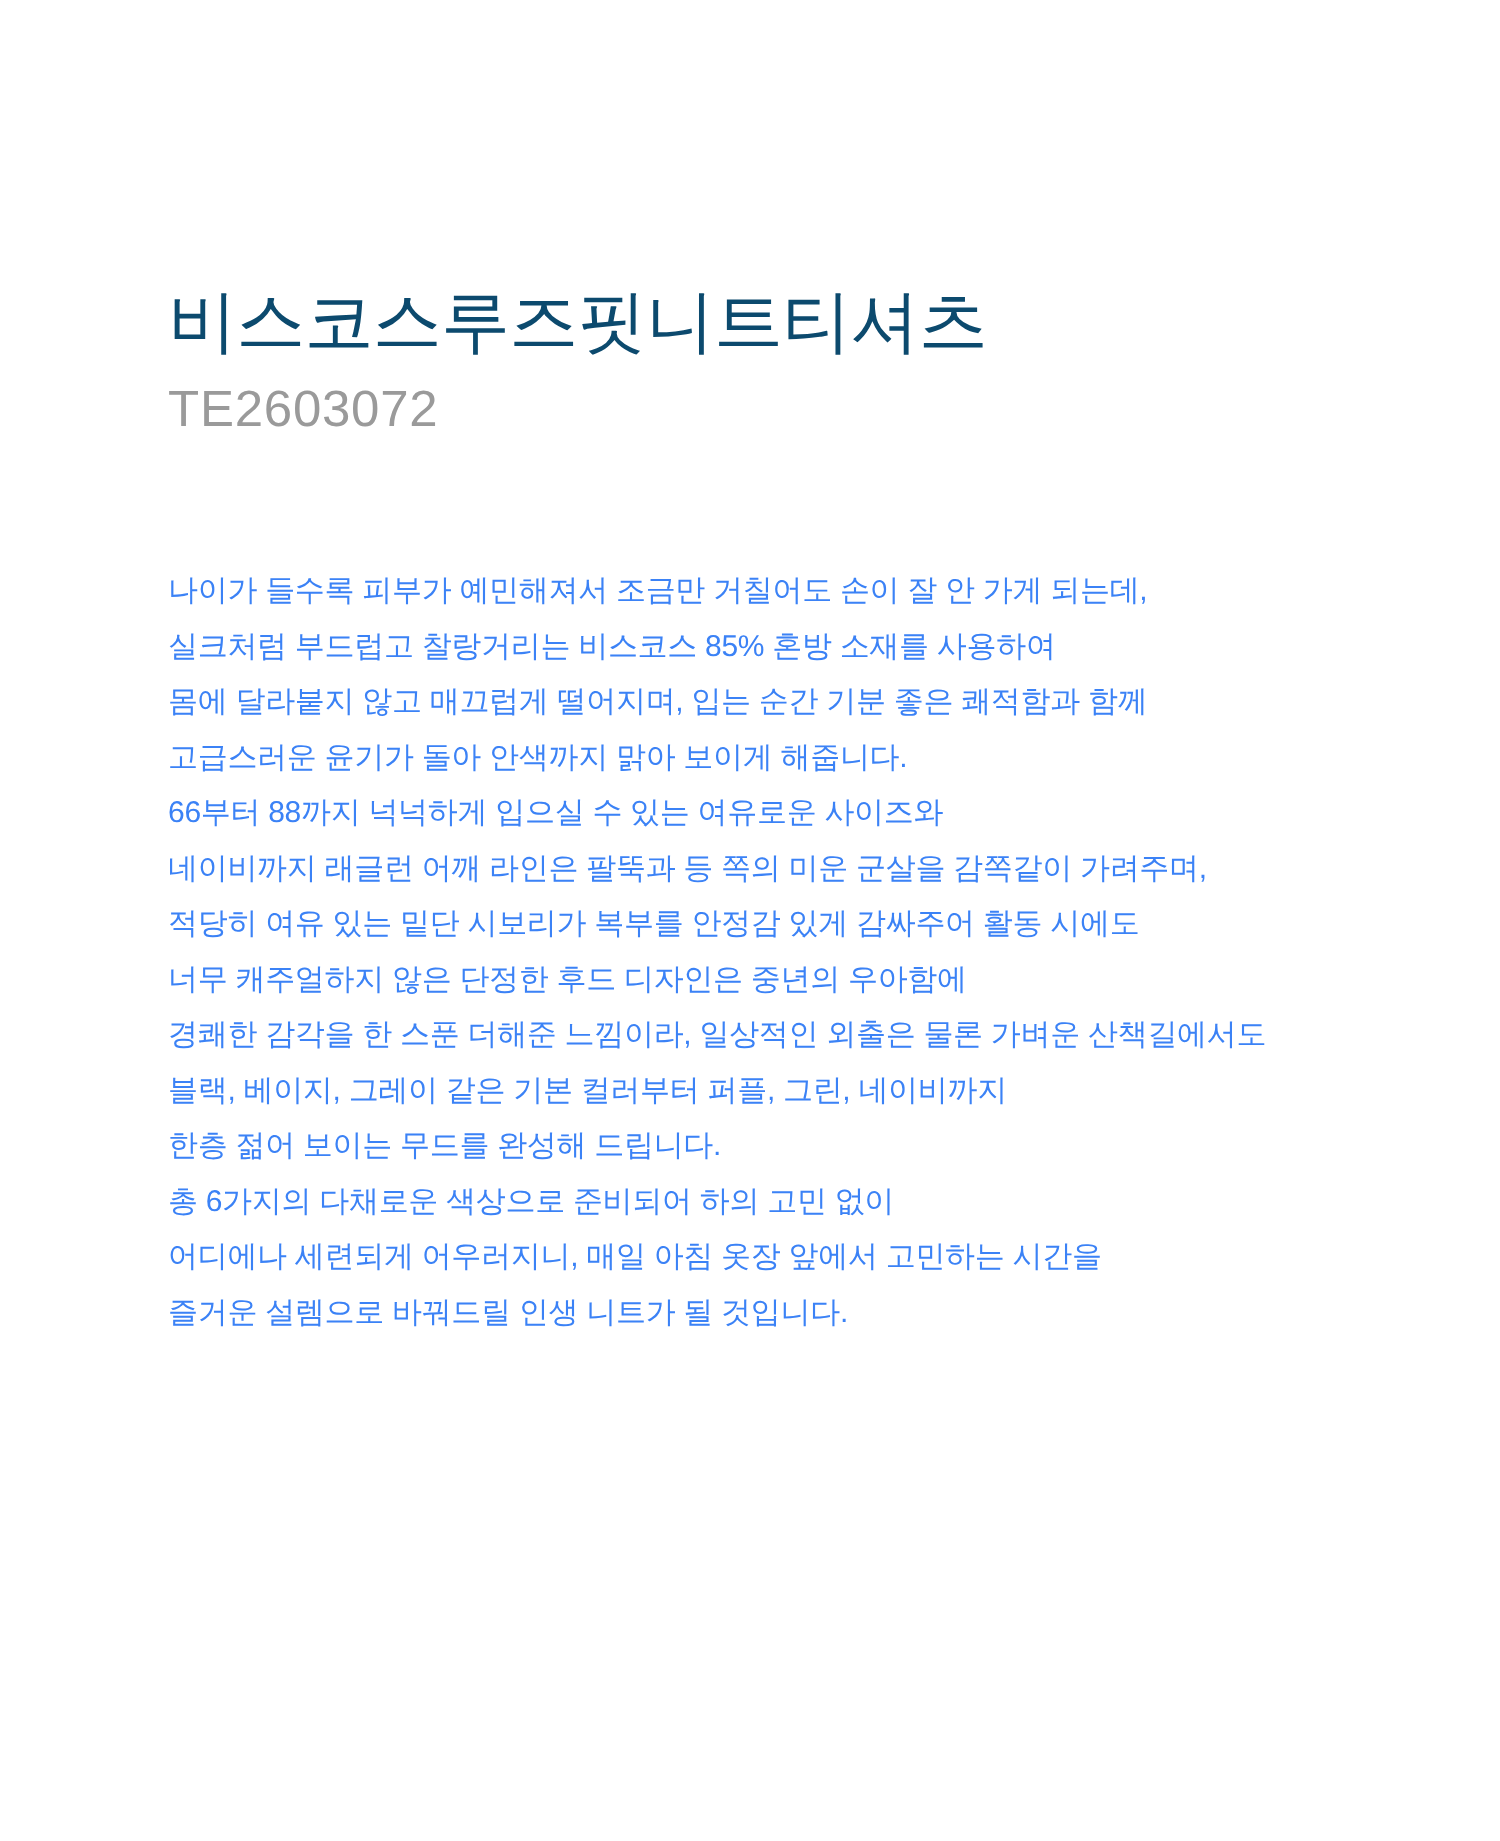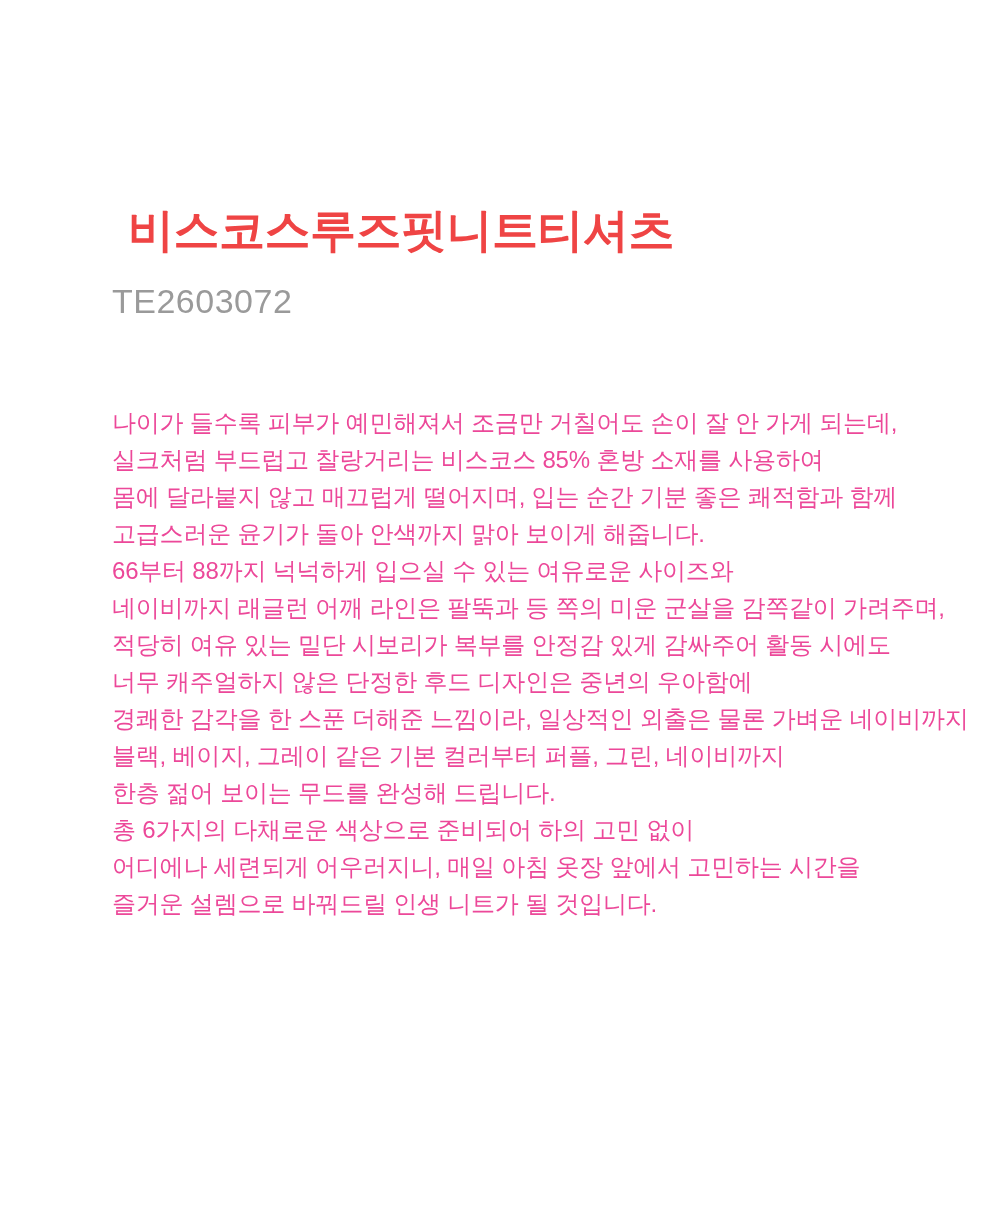--- a/index.html
+++ b/index.html
@@ -14,41 +14,41 @@
     overflow: hidden;
   }
   .page {
     box-sizing: border-box;
     width: 1000px;
     height: 1227px;
     padding: 186px 50px 0 112px;
     background: #ffffff;
   }
   .product-title {
-    margin: 16px;
+    margin: 0;
     font-size: 46px;
     line-height: 1.22;
-    font-weight: 700;
-    color: #ef4444;
+    font-weight: 400;
+    color: #0c4a6e;
     letter-spacing: -0.5px;
   }
   .product-code {
-    margin-top: 22px;
+    margin-top: 10px;
     font-size: 34px;
     line-height: 1.25;
     font-weight: 400;
     color: #9a9a9a;
     letter-spacing: 0.5px;
   }
   .product-description {
     margin-top: 81px;
-    font-size: 24px;
+    font-size: 20px;
     line-height: 37px;
     font-weight: 400;
-    color: #ec4899;
+    color: #3b82f6;
     letter-spacing: -0.2px;
   }
   .description-line {
     white-space: nowrap;
   }
 </style>
 </head>
 <body>
 
 <div class="page">
@@ -59,21 +59,21 @@
 
   <div class="product-description">
     <div class="description-line">나이가 들수록 피부가 예민해져서 조금만 거칠어도 손이 잘 안 가게 되는데,</div>
     <div class="description-line">실크처럼 부드럽고 찰랑거리는 비스코스 85% 혼방 소재를 사용하여</div>
     <div class="description-line">몸에 달라붙지 않고 매끄럽게 떨어지며, 입는 순간 기분 좋은 쾌적함과 함께</div>
     <div class="description-line">고급스러운 윤기가 돌아 안색까지 맑아 보이게 해줍니다.</div>
     <div class="description-line">66부터 88까지 넉넉하게 입으실 수 있는 여유로운 사이즈와</div>
     <div class="description-line">네이비까지 래글런 어깨 라인은 팔뚝과 등 쪽의 미운 군살을 감쪽같이 가려주며,</div>
     <div class="description-line">적당히 여유 있는 밑단 시보리가 복부를 안정감 있게 감싸주어 활동 시에도</div>
     <div class="description-line">너무 캐주얼하지 않은 단정한 후드 디자인은 중년의 우아함에</div>
-    <div class="description-line">경쾌한 감각을 한 스푼 더해준 느낌이라, 일상적인 외출은 물론 가벼운 네이비까지</div>
+    <div class="description-line">경쾌한 감각을 한 스푼 더해준 느낌이라, 일상적인 외출은 물론 가벼운 산책길에서도</div>
     <div class="description-line">블랙, 베이지, 그레이 같은 기본 컬러부터 퍼플, 그린, 네이비까지</div>
     <div class="description-line">한층 젊어 보이는 무드를 완성해 드립니다.</div>
     <div class="description-line">총 6가지의 다채로운 색상으로 준비되어 하의 고민 없이</div>
     <div class="description-line">어디에나 세련되게 어우러지니, 매일 아침 옷장 앞에서 고민하는 시간을</div>
     <div class="description-line">즐거운 설렘으로 바꿔드릴 인생 니트가 될 것입니다.</div>
   </div>
 
 </div>
 
 </body></html>

